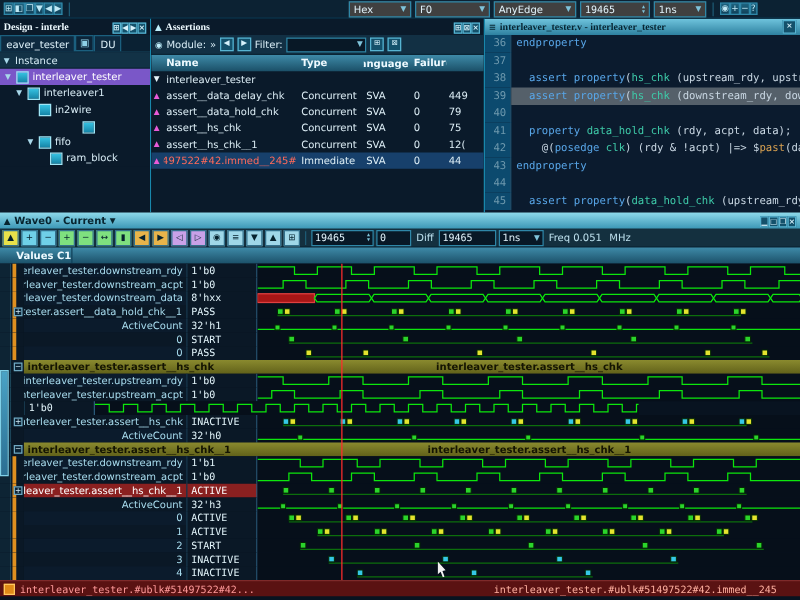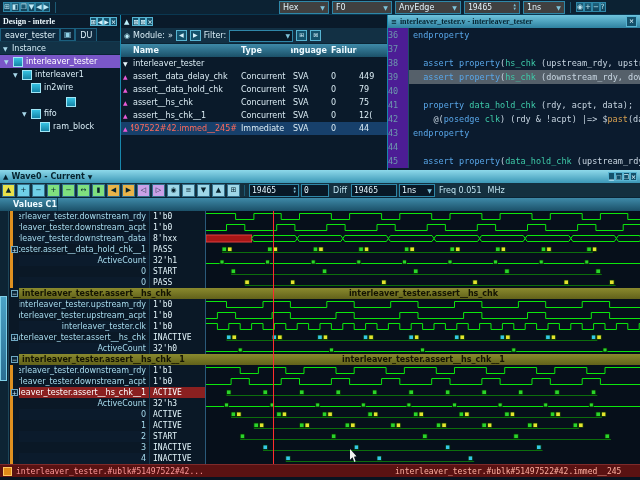--- a/index.html
+++ b/index.html
@@ -60,21 +60,21 @@
   .arow .tri{color:#ea5ad8;font-size:6px;}
   .arow.sel{background:#17406b;}
   .arow.sel .c-name{color:#ff6a5a;}
   .grp-caret{color:#e8f6fc;font-size:6px;}
 
   
   .source-panel{flex:1;display:flex;flex-direction:column;border-right:none;}
   .source-panel .panel-header{background:linear-gradient(#6fc4dd,#2e81a0);color:#062532;}
   .code-area{flex:1;background:#0b1b2e;overflow:hidden;font-family:"DejaVu Sans Mono",monospace;font-size:8.5px;}
   .cline{height:14px;line-height:14px;display:flex;white-space:pre;}
-  .cline .lnum{width:17px;flex:0 0 auto;padding-right:3px;color:#6d98ad;background:#4c1d95;border-right:1px solid #1e4a66;}
+  .cline .lnum{width:17px;flex:0 0 auto;text-align:right;padding-right:3px;color:#6d98ad;background:#0c4a6e;border-right:1px solid #1e4a66;}
   .cline .ctext{padding-left:4px;overflow:hidden;white-space:pre;flex:1;}
   .cline.hl .ctext{background:#55606a;}
   .cseg-k{color:#58a6e8;}
   .cseg-i{color:#3ec9a8;}
   .cseg-p{color:#c8d6e2;}
   .cseg-s{color:#d8a050;}
 
   
   .wave-panel{position:absolute;top:170px;left:0;width:640px;height:310px;background:#081320;}
   .wave-title{height:13px;background:linear-gradient(#8ed9ea,#3b97b6);color:#07242f;font-weight:bold;
@@ -204,20 +204,21 @@
             <span class="tw-caret"></span>
             <span class="mod-icon"></span>
             <span>ram_block</span>
           </div>
         </div>
     </div>
 
     <div class="panel assert-panel">
       <div class="panel-header">
         <span class="hdr-icon">▲</span>
+        <span class="ph-title">Assertions</span>
         <span id="assert-btns"><span class="ph-btn">⊞</span><span class="ph-btn">⊠</span><span class="ph-btn">×</span></span>
       </div>
       <div class="assert-toolbar">
         <span class="hdr-icon">◉</span>
         <span>Module:</span>
         <span>»</span>
         <span class="ph-btn">◀</span>
         <span class="ph-btn">▶</span>
         <span>Filter:</span>
         <div class="filter-input">
@@ -539,21 +540,20 @@
           <div class="w-gut"></div>
           <div class="wn">interleaver_tester.upstream_acpt</div>
           <div class="wv">1'b0</div>
           <div class="ww"><svg width="435" height="11">
               <path d="M0 8.5 L11.4 8.5 L11.4 2.5 L29.6 2.5 L29.6 8.5 L66.1 8.5 L66.1 2.5 L84.4 2.5 L84.4 8.5 L130 8.5 L130 2.5 L148.2 2.5 L148.2 8.5 L193.8 8.5 L193.8 2.5 L212 2.5 L212 8.5 L257.6 8.5 L257.6 2.5 L275.9 2.5 L275.9 8.5 L321.5 8.5 L321.5 2.5 L339.7 2.5 L339.7 8.5 L385.3 8.5 L385.3 2.5 L403.6 2.5 L403.6 8.5 L435 8.5" stroke="#0ce60c" fill="none" stroke-width="1"></path>
             </svg></div>
         </div>
         <div class="wr">
           <div class="w-scroll"></div>
           <div class="w-gut"></div>
-          <div class="wn">interleaver_tester.clk</div>
           <div class="wv">1'b0</div>
           <div class="ww"><svg width="435" height="11">
               <path d="M0 2.5 L11.4 2.5 L11.4 8.5 L22.8 8.5 L22.8 2.5 L34.2 2.5 L34.2 8.5 L45.6 8.5 L45.6 2.5 L57 2.5 L57 8.5 L68.4 8.5 L68.4 2.5 L79.8 2.5 L79.8 8.5 L91.2 8.5 L91.2 2.5 L102.6 2.5 L102.6 8.5 L114 8.5 L114 2.5 L125.4 2.5 L125.4 8.5 L136.8 8.5 L136.8 2.5 L148.2 2.5 L148.2 8.5 L159.6 8.5 L159.6 2.5 L171 2.5 L171 8.5 L182.4 8.5 L182.4 2.5 L193.8 2.5 L193.8 8.5 L205.2 8.5 L205.2 2.5 L216.6 2.5 L216.6 8.5 L228 8.5 L228 2.5 L239.4 2.5 L239.4 8.5 L250.8 8.5 L250.8 2.5 L262.2 2.5 L262.2 8.5 L273.6 8.5 L273.6 2.5 L285 2.5 L285 8.5 L296.4 8.5 L296.4 2.5 L307.8 2.5 L307.8 8.5 L319.2 8.5 L319.2 2.5 L330.6 2.5 L330.6 8.5 L342 8.5 L342 2.5 L353.4 2.5 L353.4 8.5 L364.8 8.5 L364.8 2.5 L376.2 2.5 L376.2 8.5 L387.6 8.5 L387.6 2.5 L399 2.5 L399 8.5 L410.4 8.5 L410.4 2.5 L421.8 2.5 L421.8 8.5 L433.2 8.5 L433.2 2.5 L435 2.5" stroke="#0ce60c" fill="none" stroke-width="1"></path>
             </svg></div>
         </div>
         <div class="wr">
           <div class="w-scroll"></div>
           <div class="w-gut">
             <div class="expbox">+</div>
           </div>

